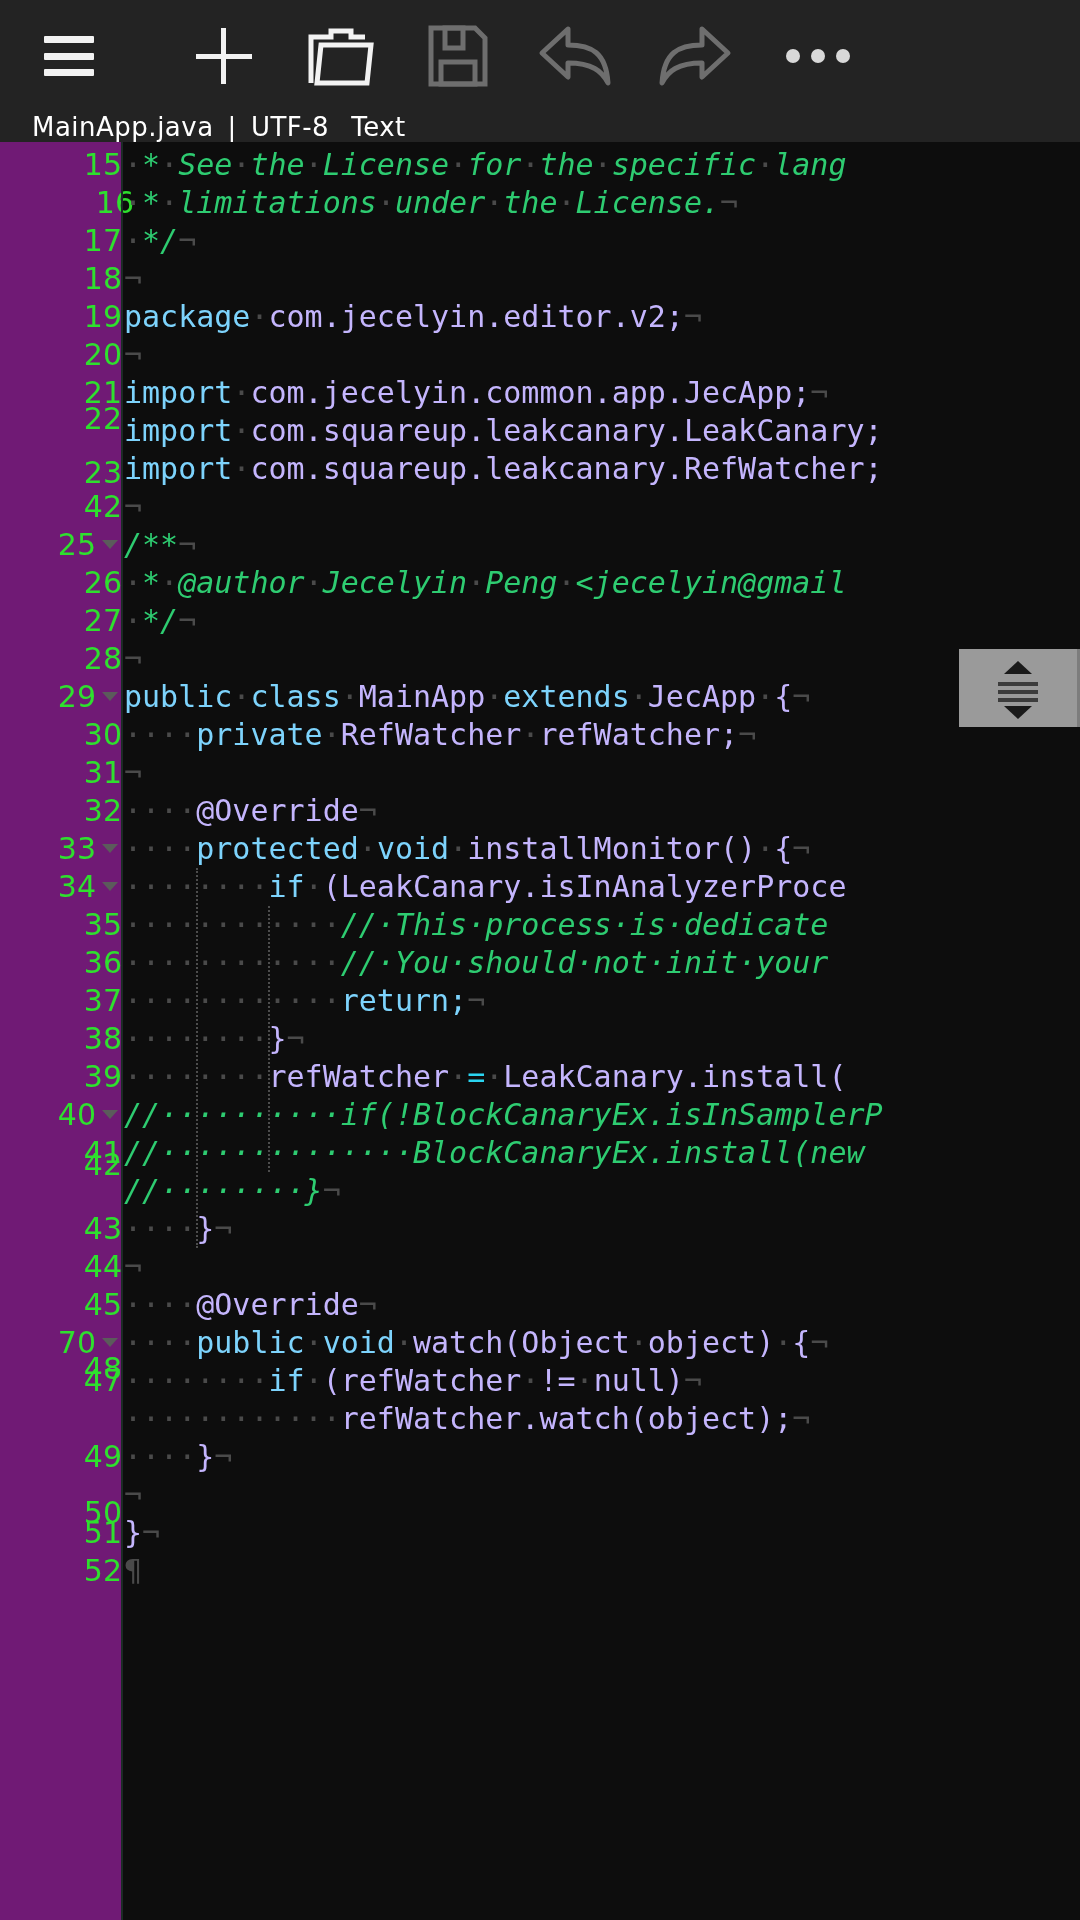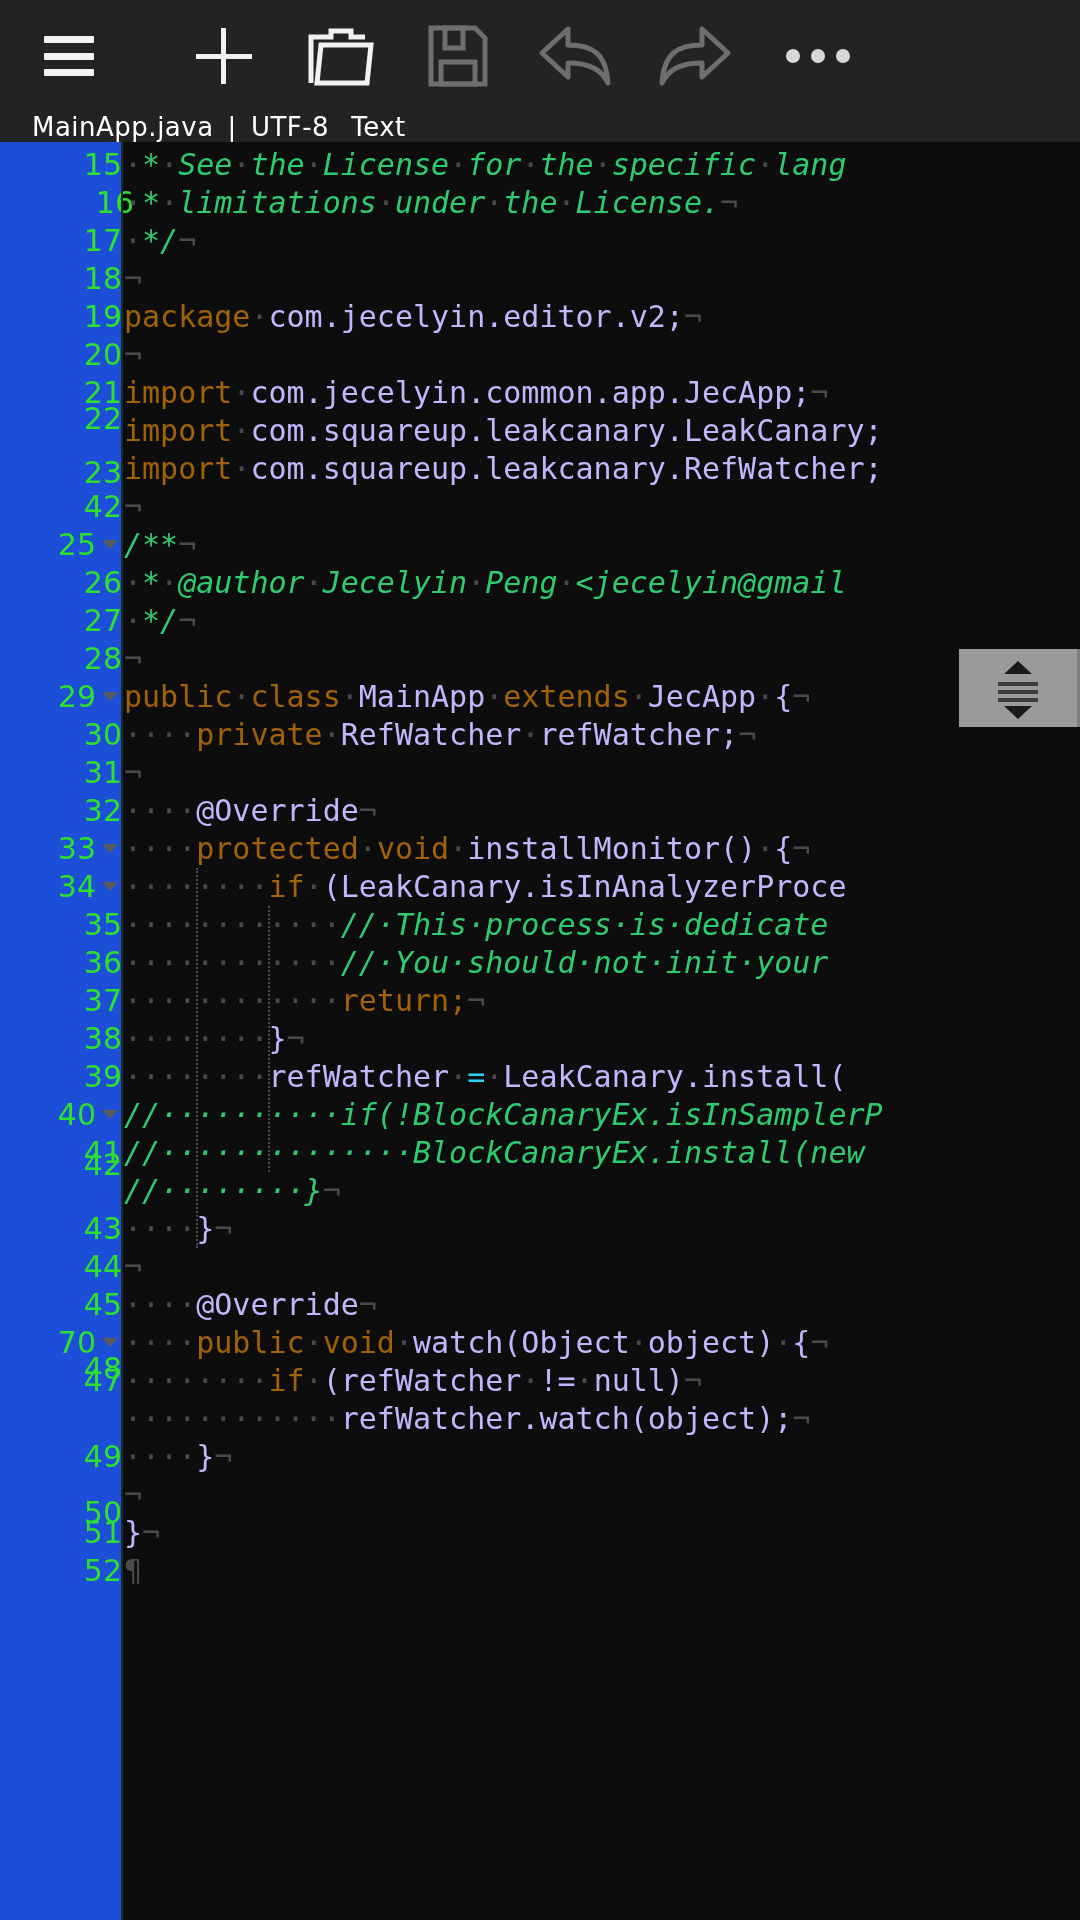--- a/index.html
+++ b/index.html
@@ -56,21 +56,21 @@
   #fileinfo .sep{ margin:0 14px; color:#ffffff;}
   #fileinfo .enc{ margin-right:22px;}
 
   
   #editor{
     position:absolute; left:0; top:142px; width:1080px; height:1778px;
     background:#0d0d0d; overflow:hidden;
   }
   #gutter{
     position:absolute; left:0; top:0; width:122px; height:100%;
-    background:#1d4ed8;
+    background:#701a75;
   }
   #gutter-sep{
     position:absolute; left:121px; top:0; width:2px; height:100%;
     background:#1b2b25;
   }
   .gline{
     position:absolute; left:0; width:122px; height:38px;
     color:#2ee02e; font-size:30px; line-height:38px;
     font-family:"DejaVu Sans", sans-serif;
     text-align:right;
@@ -87,21 +87,21 @@
 
   #code{
     position:absolute; left:124px; top:0; right:0; height:100%;
     white-space:pre;
     font-family:"DejaVu Sans Mono", monospace;
     font-size:30px;
     line-height:38px;
   }
   .cline{ position:absolute; left:0; height:38px; white-space:pre; }
 
-  .kw   { color:#a16207; }
+  .kw   { color:#7dd3fc; }
   .id   { color:#c4b5fd; }
   .cm   { color:#2ecc71; font-style:italic; }
   .ws   { color:#4a4a4a; }
   .op   { color:#2ad4f0; }
 
   
   .iguide{
     position:absolute; width:2px;
     background:transparent;
     border-left:2px dotted #4d4d4d;

